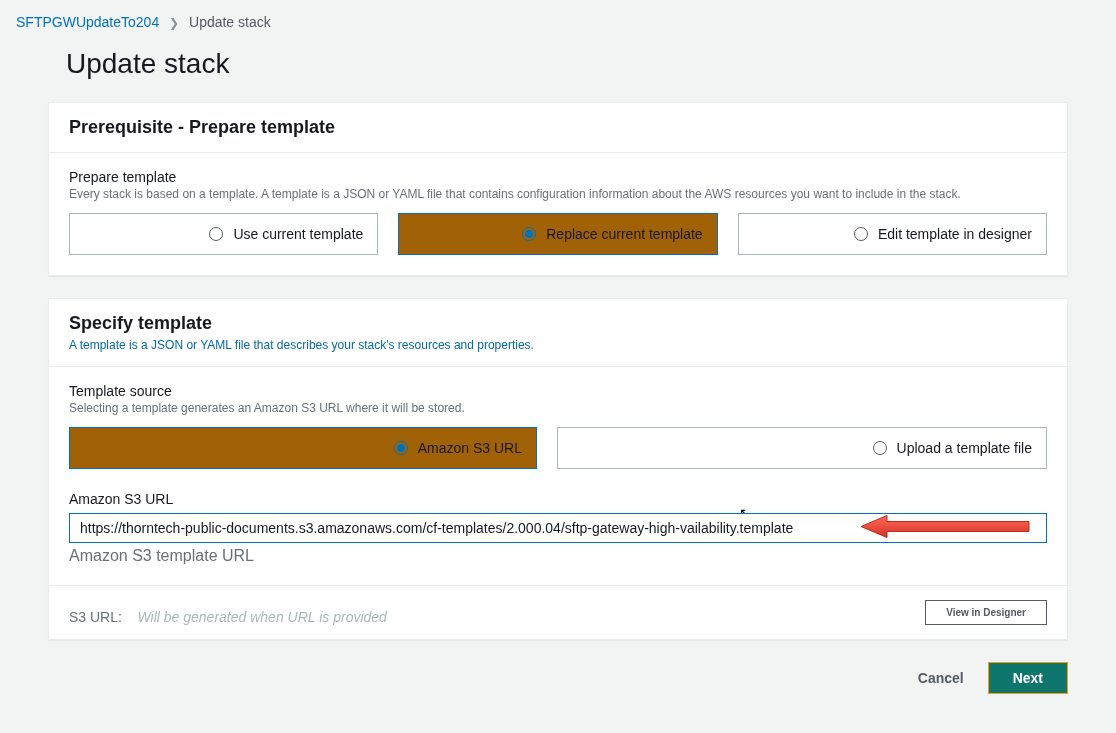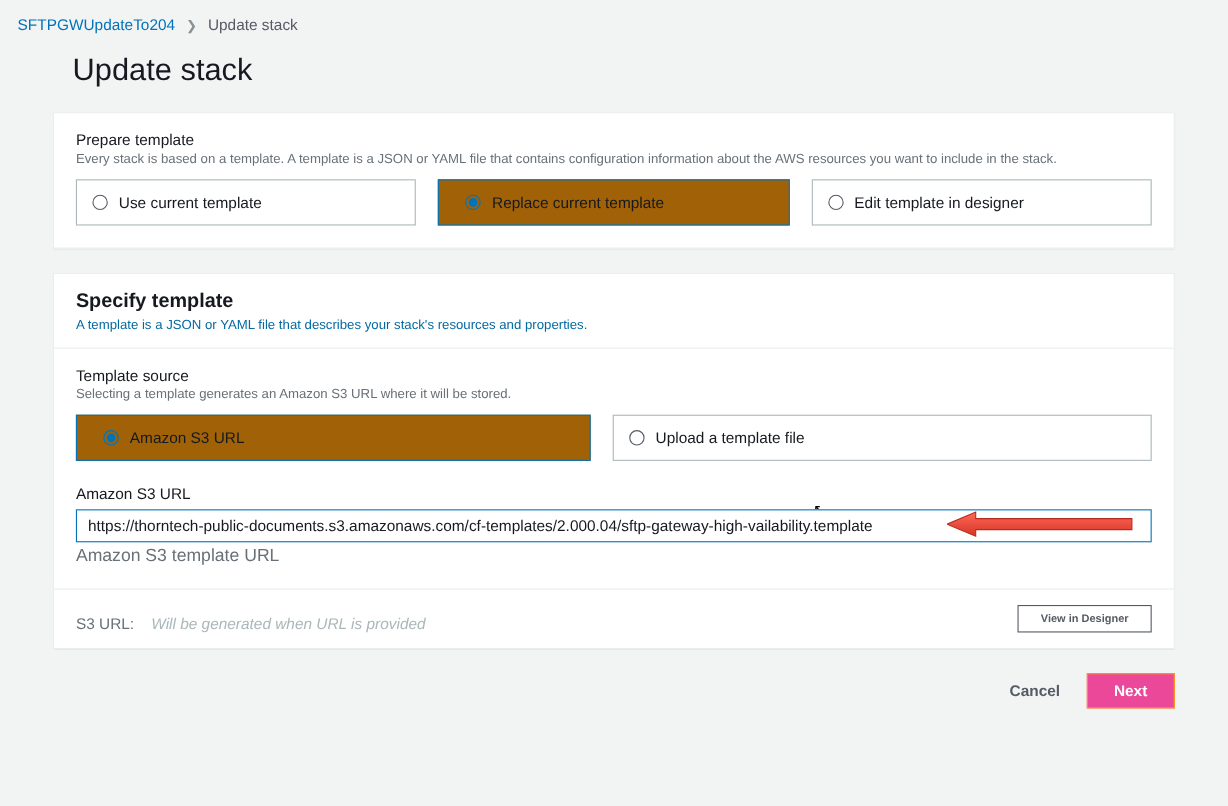--- a/index.html
+++ b/index.html
@@ -63,20 +63,21 @@
   }
   .radio-tile {
     flex: 1;
     border: 1px solid #aab7b8;
     padding: 12px 14px;
     display: flex;
     align-items: center;
     gap: 10px;
     cursor: pointer;
     background: #fff;
+    justify-content: flex-end;
   }
   .radio-tile.selected {
     border-color: #0073bb;
     background: #a16207;
     padding-left: 24px;
   }
   .radio-circle {
     width: 14px; height: 14px;
     border: 1px solid #545b64;
     border-radius: 50%;
@@ -122,21 +123,21 @@
     font-weight: 700;
     cursor: pointer;
     color: #545b64;
   }
   .actions { text-align: right; margin-top: 18px; }
   .actions .btn-link {
     background: none; border: none; color: #545b64; font-weight: 700;
     padding: 8px 20px; cursor: pointer; font-size: 14px;
   }
   .actions .btn-primary {
-    background: #ec4899; border: 1px solid #ff9900; color: #fff;
+    background: #0f766e; border: 1px solid #ff9900; color: #fff;
     padding: 7px 24px; font-weight: 700; cursor: pointer; font-size: 14px;
   }
   .cursor-glyph {
     position: absolute;
     left: 670px;
     top: -8px;
     font-size: 14px;
     color: #000;
     pointer-events: none;
   }
@@ -147,20 +148,23 @@
 <div class="breadcrumb">
   <a href="#">SFTPGWUpdateTo204</a>
   <span class="sep">❯</span>
   <span class="current">Update stack</span>
 </div>
 
 <div class="page">
   <h1 class="page-title">Update stack</h1>
 
   <div class="panel">
+    <div class="panel-header">
+      <h2>Prerequisite - Prepare template</h2>
+    </div>
     <div class="panel-body">
       <div class="field-label">Prepare template</div>
       <div class="field-desc">Every stack is based on a template. A template is a JSON or YAML file that contains configuration information about the AWS resources you want to include in the stack.</div>
       <div class="radio-row">
         <label class="radio-tile">
           <span class="radio-circle"></span>
           <span>Use current template</span>
         </label>
         <label class="radio-tile selected">
           <span class="radio-circle"></span>

